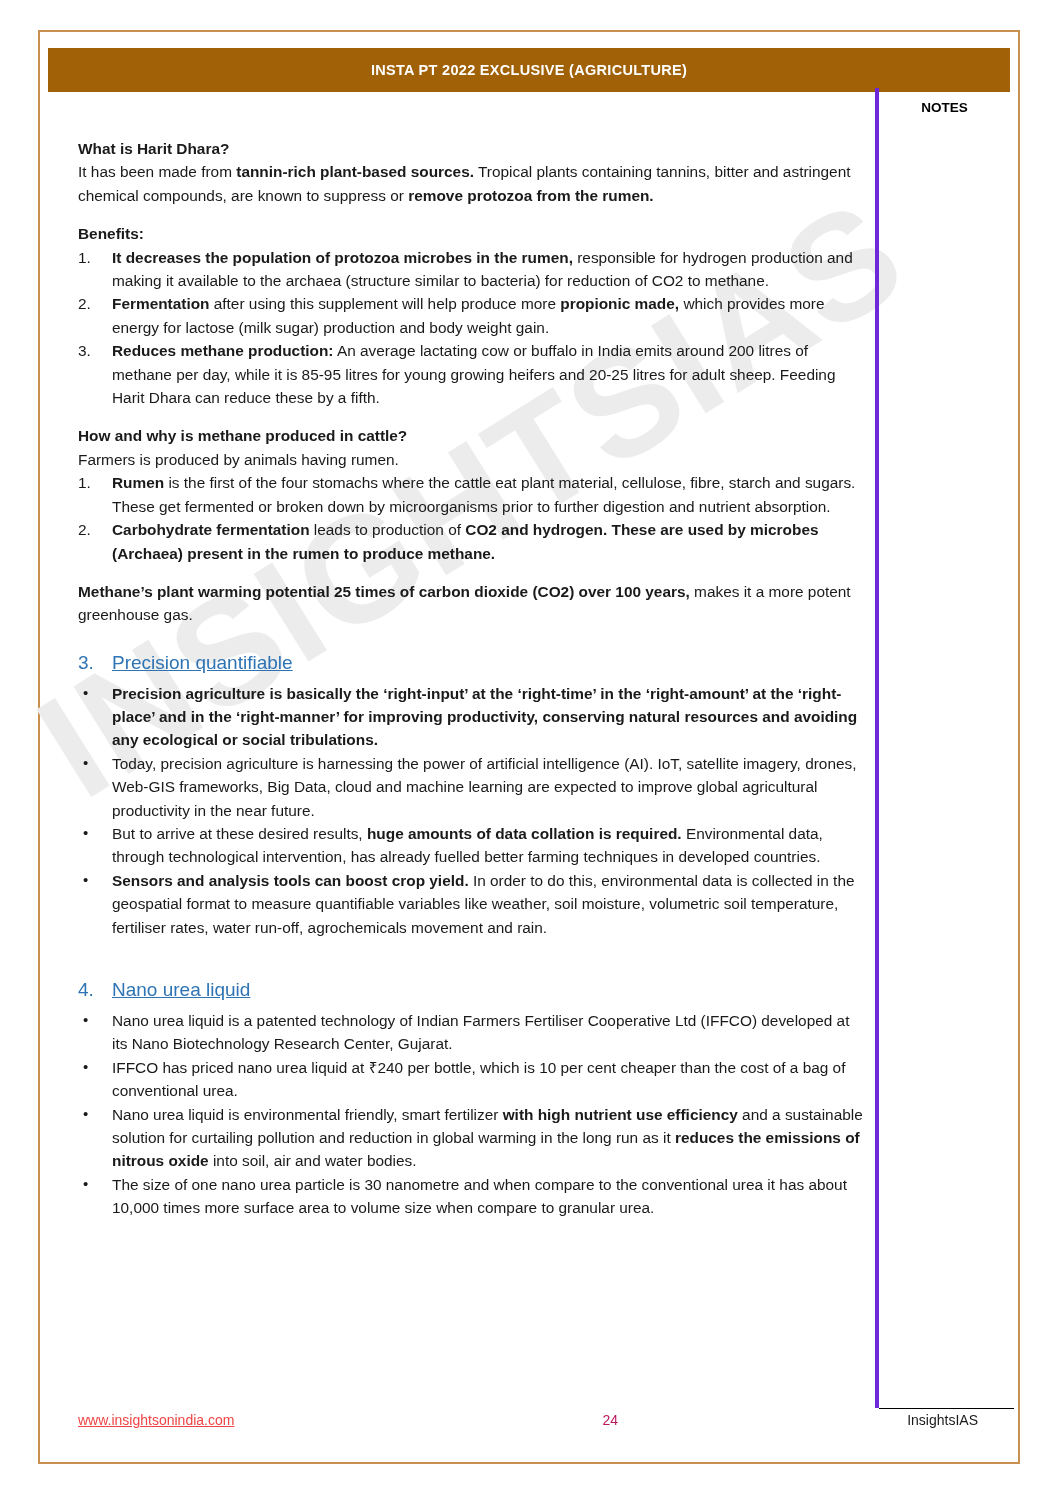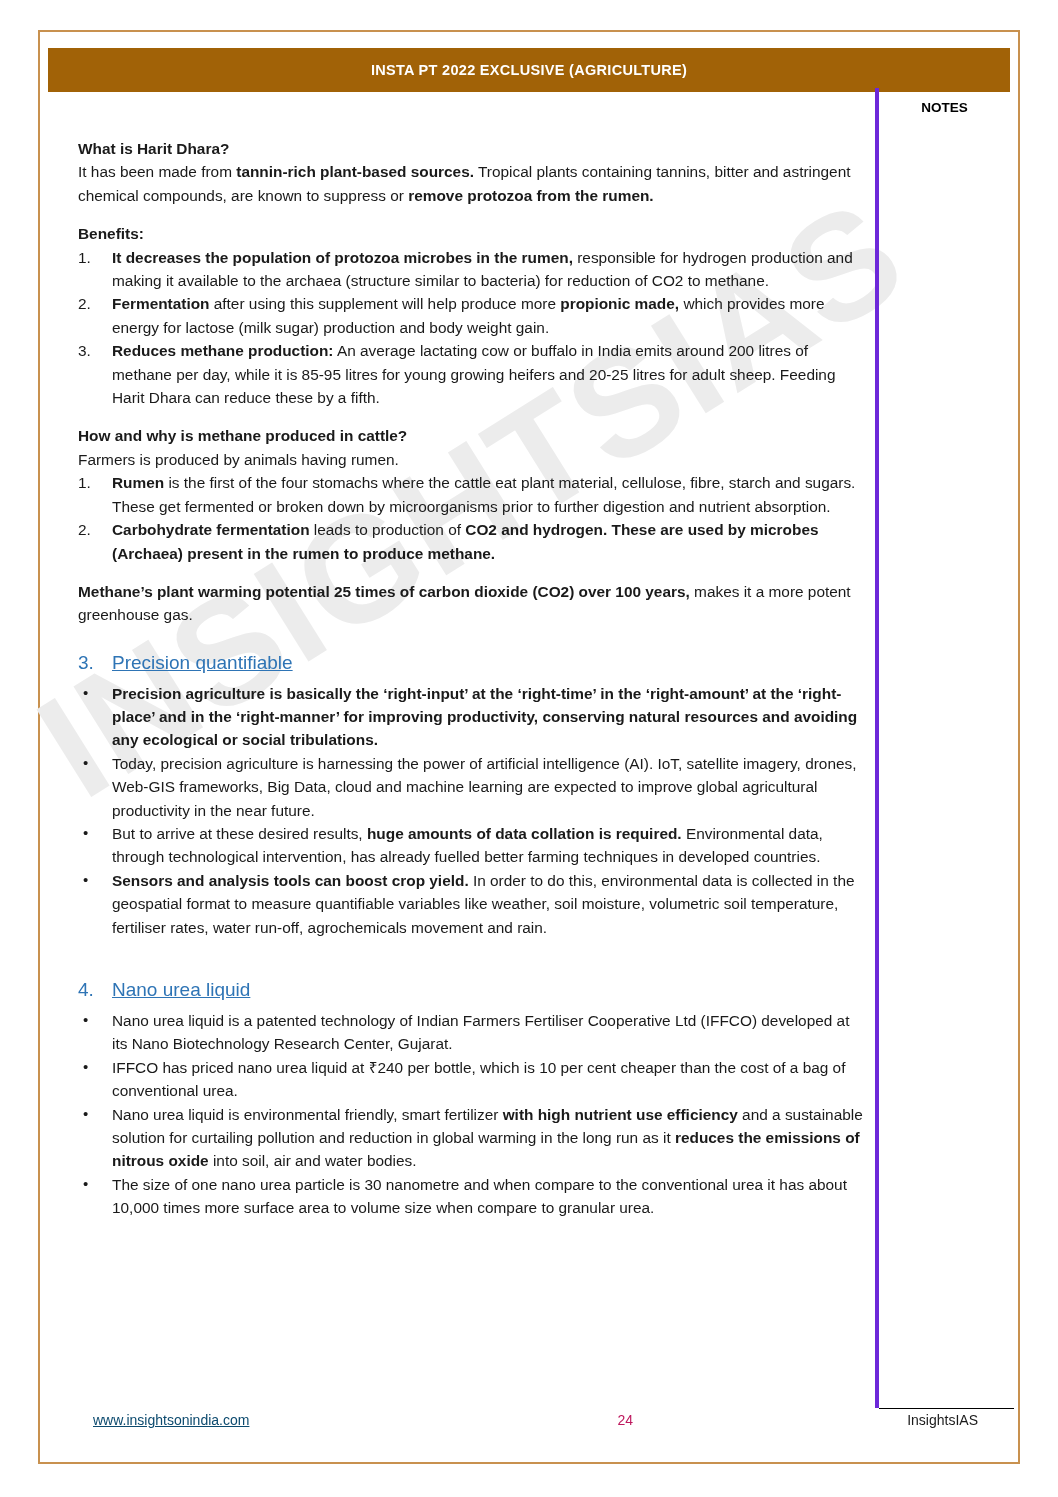--- a/index.html
+++ b/index.html
@@ -155,23 +155,22 @@
     position: absolute;
     left: 78px;
     top: 1412px;
     width: 932px;
     display: flex;
     align-items: center;
     font-size: 14px;
     z-index: 2;
   }
   .footer .site {
-    color: #0c4a6e;
+    color: #ef4444;
     width: 420px;
-    margin-left: 15px;
   }
   .footer .pageno {
     width: 120px;
     text-align: right;
     color: #be185d;
   }
   .footer .brand {
     flex: 1;
     text-align: right;
     padding-right: 32px;

